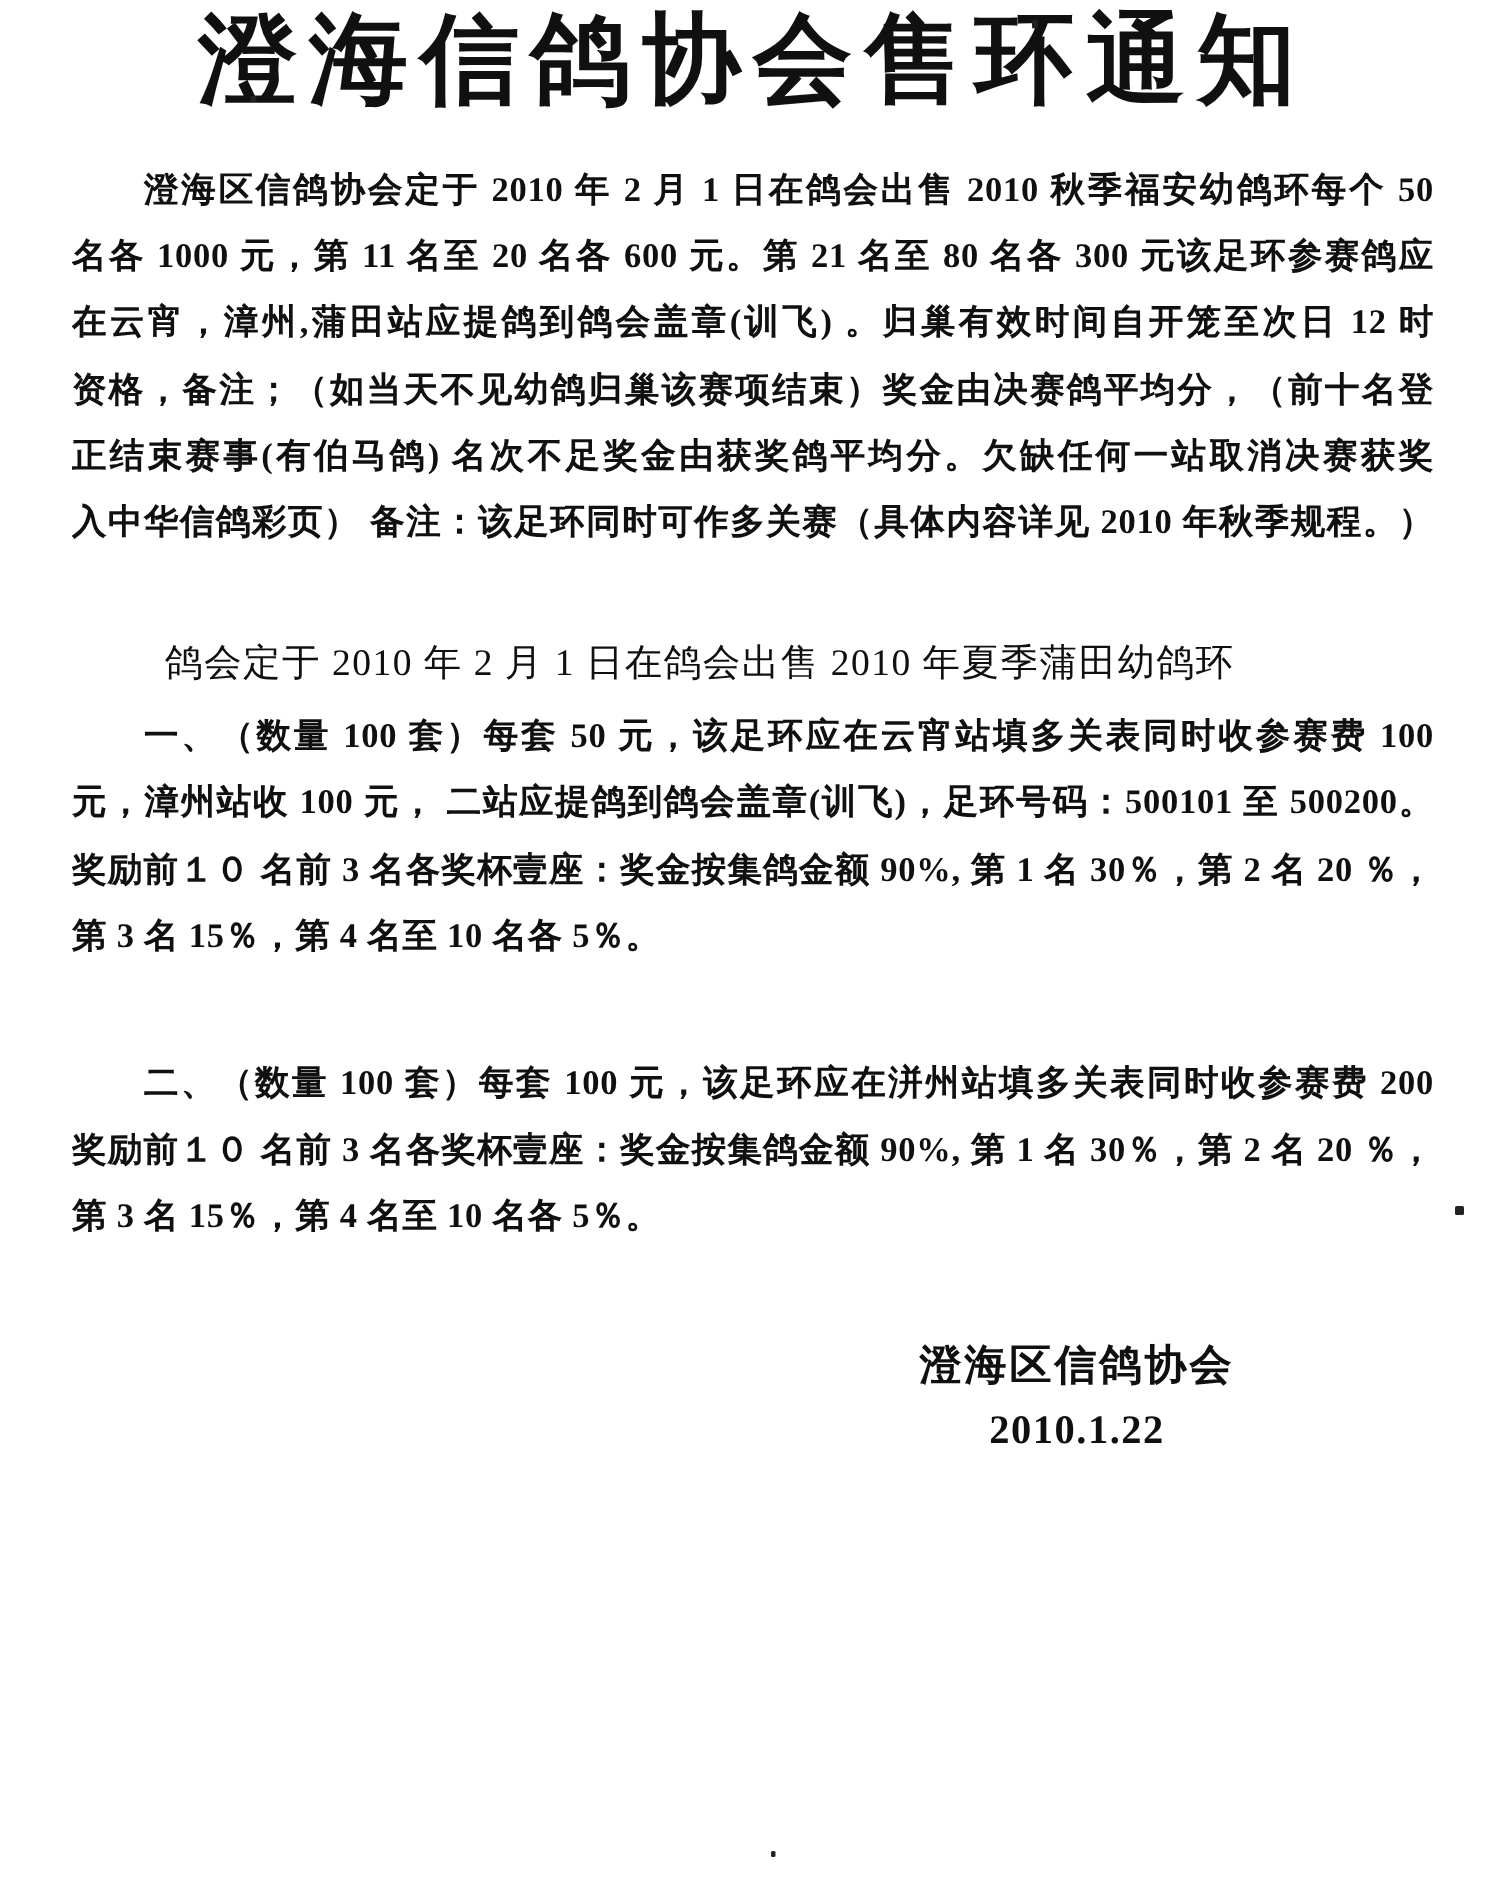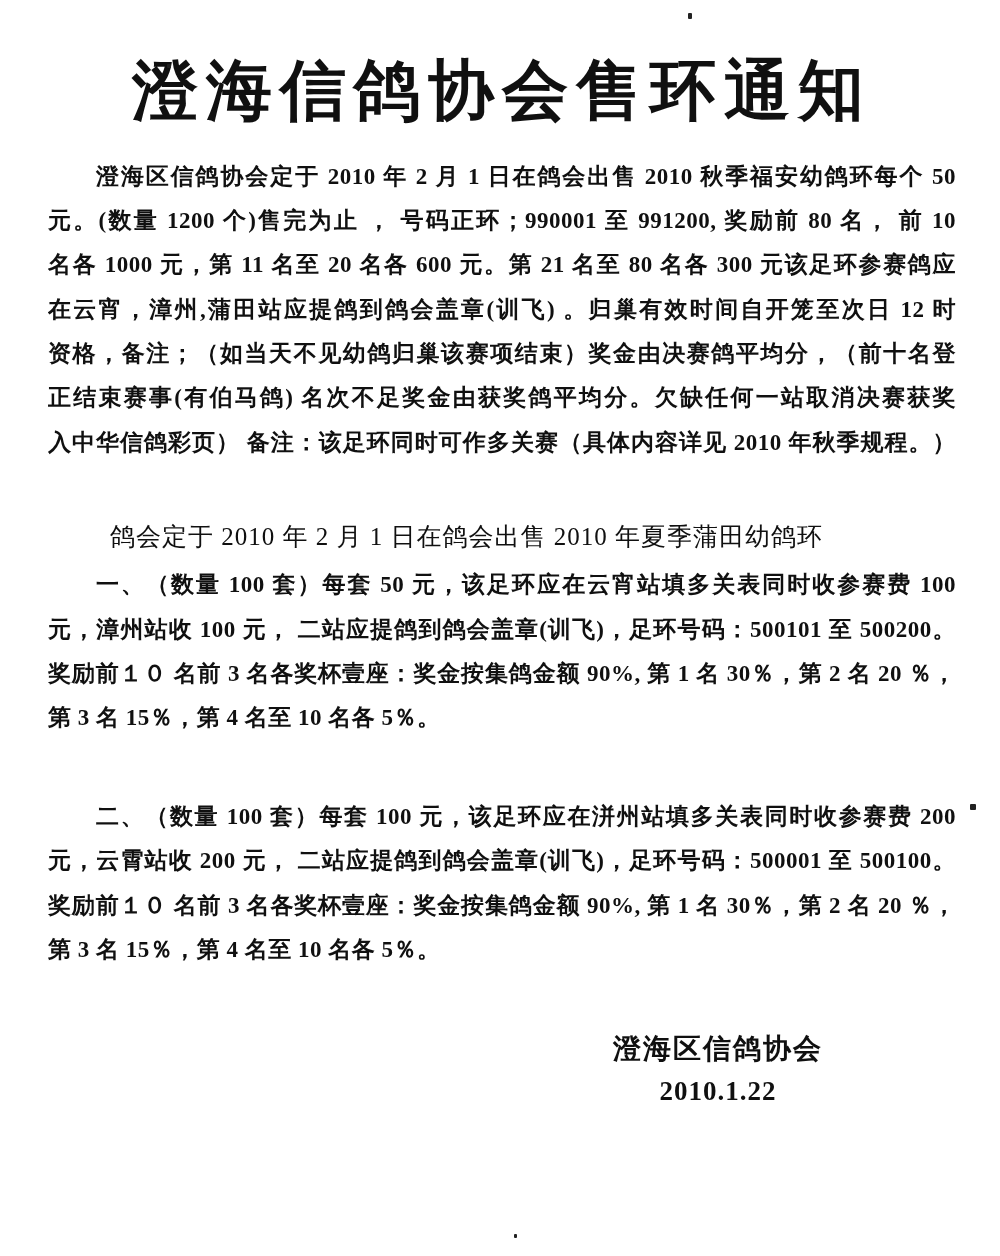--- a/index.html
+++ b/index.html
@@ -8,21 +8,20 @@
     width:1000px; height:1256px;
     margin:0 auto;
     background:#ffffff;
     color:#101010;
     font-family:"Liberation Serif","DejaVu Serif",serif;
     overflow:hidden;
   }
   .content { padding:0 44px 0 48px; }
 
   .doc-title {
-    margin-top:50px;
     text-align:center;
     font-size:66px;
     font-weight:800;
     letter-spacing:8px;
     line-height:1.25;
     white-space:nowrap;
   }
 
   .bodyline {
     font-size:23px;
@@ -77,40 +76,38 @@
   <div class="speck speck-2"></div>
   <div class="speck speck-3"></div>
   <div class="speck speck-4"></div>
 
   <div class="content">
 
     <div class="doc-title">澄海信鸽协会售环通知</div>
 
     <div class="para1">
       <div class="bodyline fill ind2">澄海区信鸽协会定于 2010 年 2 月 1 日在鸽会出售 2010 秋季福安幼鸽环每个 50</div>
-      <div class="bodyline fill">元。(数量 1200 个)售完为止 ， 号码正环；990001 至 991200, 奖励前 80 名， 前 10</div>
       <div class="bodyline fill">名各 1000 元，第 11 名至 20 名各 600 元。第 21 名至 80 名各 300 元该足环参赛鸽应</div>
       <div class="bodyline fill">在云宵，漳州,蒲田站应提鸽到鸽会盖章(训飞) 。归巢有效时间自开笼至次日 12 时</div>
       <div class="bodyline fill">资格，备注；（如当天不见幼鸽归巢该赛项结束）奖金由决赛鸽平均分，（前十名登</div>
       <div class="bodyline fill">正结束赛事(有伯马鸽) 名次不足奖金由获奖鸽平均分。欠缺任何一站取消决赛获奖</div>
       <div class="bodyline fill">入中华信鸽彩页） 备注：该足环同时可作多关赛（具体内容详见 2010 年秋季规程。）</div>
     </div>
 
     <div class="sec-heading">鸽会定于 2010 年 2 月 1 日在鸽会出售 2010 年夏季蒲田幼鸽环</div>
 
     <div class="item1">
       <div class="bodyline fill ind2">一、（数量 100 套）每套 50 元，该足环应在云宵站填多关表同时收参赛费 100</div>
       <div class="bodyline fill">元，漳州站收 100 元， 二站应提鸽到鸽会盖章(训飞)，足环号码：500101 至 500200。</div>
       <div class="bodyline fill">奖励前１０ 名前 3 名各奖杯壹座：奖金按集鸽金额 90%, 第 1 名 30％，第 2 名 20 ％，</div>
       <div class="bodyline">第 3 名 15％，第 4 名至 10 名各 5％。</div>
     </div>
 
     <div class="item2">
       <div class="bodyline fill ind2">二、（数量 100 套）每套 100 元，该足环应在洴州站填多关表同时收参赛费 200</div>
-      <div class="bodyline fill">元，云霄站收 200 元， 二站应提鸽到鸽会盖章(训飞)，足环号码：500001 至 500100。</div>
       <div class="bodyline fill">奖励前１０ 名前 3 名各奖杯壹座：奖金按集鸽金额 90%, 第 1 名 30％，第 2 名 20 ％，</div>
       <div class="bodyline">第 3 名 15％，第 4 名至 10 名各 5％。</div>
     </div>
 
 
     <div class="sig">
       <div class="sig-org">澄海区信鸽协会</div>
       <div class="sig-date">2010.1.22</div>
     </div>
 

